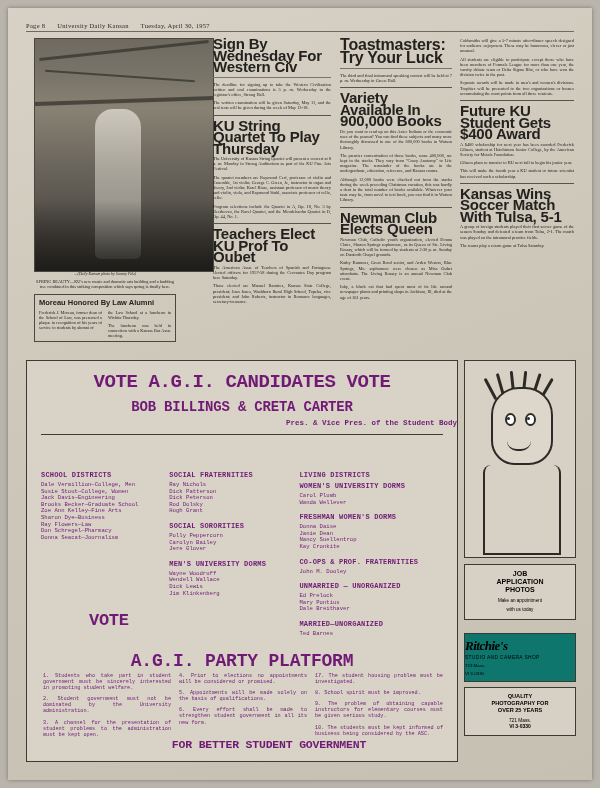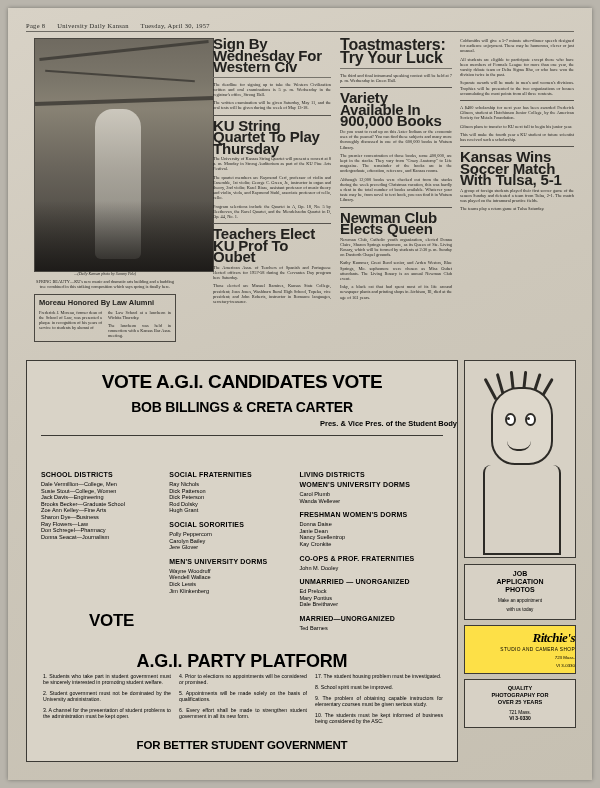--- a/index.html
+++ b/index.html
@@ -66,21 +66,21 @@
   .photo .dark{
     position:absolute;left:0;bottom:0;width:178px;height:70px;
     background:linear-gradient(to bottom,rgba(30,28,25,0) 0%,rgba(24,22,20,.85) 100%);
   }
   .caption{font-size:4.3px;line-height:5.1px;text-align:center;margin-top:3px;}
   .credit{font-size:3.9px;text-align:center;font-style:italic;}
   
   .ad{
     position:absolute;left:18px;top:352px;width:430px;height:400px;
     background:#d9d3c7;border:1px solid #3c3a35;
-    font-family:Liberation Sans, sans-serif;color:#000000;
+    font-family:Liberation Mono, monospace;color:#701a75;
   }
   .ad .vote-line{
     text-align:center;font-size:19px;font-weight:bold;letter-spacing:-.4px;margin-top:10px;
   }
   .ad .names{
     text-align:center;font-size:14px;font-weight:bold;margin-top:6px;letter-spacing:-.2px;
   }
   .ad .sub{text-align:right;font-size:7.5px;font-weight:bold;margin-top:4px;}
   .ad-rule{height:1px;background:#3c3a35;margin:7px 14px;}
   .lists{position:absolute;left:14px;top:110px;width:402px;display:flex;}
@@ -97,21 +97,21 @@
     position:absolute;left:0;top:290px;width:430px;text-align:center;
     font-size:18px;font-weight:bold;letter-spacing:-.2px;
   }
   .planks{
     position:absolute;left:16px;top:312px;width:400px;display:flex;gap:8px;
   }
   .planks .pcol{width:128px;}
   .planks p{margin:0 0 5px 0;font-size:5.2px;line-height:6.1px;text-align:justify;}
   .slogan{
     position:absolute;left:0;bottom:10px;width:430px;text-align:center;
-    font-size:11.5px;font-weight:bold;letter-spacing:-.2px;
+    font-size:11.5px;font-weight:bold;letter-spacing:-.2px;padding-left:27px;
   }
   
   .rightads{position:absolute;left:456px;top:352px;width:110px;}
   .cartoon{
     width:110px;height:196px;border:1px solid #3c3a35;background:#d7d1c5;position:relative;overflow:hidden;
   }
   .cartoon .face{
     position:absolute;left:26px;top:26px;width:58px;height:74px;border:2px solid #2c2a26;
     border-radius:28px 28px 24px 24px;background:#ddd7cb;
   }
@@ -128,21 +128,21 @@
     position:absolute;left:18px;top:104px;width:74px;height:88px;border:2px solid #2c2a26;border-top:none;
     border-radius:8px 8px 0 0;background:#d7d1c5;
   }
   .jobbox{
     margin-top:6px;width:110px;border:1px solid #3c3a35;background:#d7d1c5;text-align:center;
     font-family:"Liberation Sans", sans-serif;padding:5px 0 6px 0;
   }
   .jobbox .t1{font-size:7px;font-weight:bold;line-height:8px;}
   .jobbox .t2{font-size:4.6px;margin-top:4px;line-height:5.4px;}
   .shop{
-    margin-top:5px;width:110px;border:1px solid #3c3a35;background:#fde047;text-align:right;padding:4px 0 5px 0;
+    margin-top:13px;width:110px;border:1px solid #3c3a35;background:#0f766e;text-align:left;padding:4px 0 5px 0;
   }
   .shop .script{
     font-family:"Liberation Serif", serif;font-style:italic;font-size:13px;font-weight:bold;letter-spacing:-.5px;
   }
   .shop .t3{font-family:"Liberation Sans", sans-serif;font-size:4.8px;letter-spacing:.4px;margin-top:1px;}
   .shop .t4{font-family:"Liberation Sans", sans-serif;font-size:4.4px;margin-top:3px;}
   .quality{
     margin-top:5px;width:110px;border:1px solid #3c3a35;background:#d7d1c5;text-align:center;padding:5px 0 6px 0;
     font-family:"Liberation Sans", sans-serif;
   }
@@ -218,20 +218,21 @@
     <p>Newman Club, Catholic youth organization, elected Donna Claire, Sharon Springs sophomore, as its Queen of Ste. Living Rosary, which will be formed by students at 2:30 p. m. Sunday on Danforth Chapel grounds.</p>
     <p>Kathy Kummer, Great Bend senior, and Arden Weston, Blue Springs, Mo. sophomore were chosen as Miss Oubet attendants. The Living Rosary is an annual Newman Club event.</p>
     <p>Inky, a black cat that had spent most of its life around newspaper plants and printing shops in Atchison, Ill, died at the age of 161 years.</p>
   </div>
 
   <div class="col" id="col4">
     <p>Coldsmiths will give a 5-7 minute after-dinner speech designed for audience enjoyment. These may be humorous, clever or just unusual.</p>
     <p>All students are eligible to participate except those who have been members of Formale League for more than one year, the varsity debate team or Delta Sigma Rho, or who have won the division twice in the past.</p>
     <p>Separate awards will be made in men's and women's divisions. Trophies will be presented to the two organizations or houses accumulating the most points from all three contests.</p>
     <div class="hr"></div>
+    <h2>Future KU Student Gets $400 Award</h2>
     <p>A $400 scholarship for next year has been awarded Frederick Gibson, student at Hutchinson Junior College, by the American Society for Metals Foundation.</p>
     <p>Gibson plans to transfer to KU next fall to begin his junior year.</p>
     <p>This will make the fourth year a KU student or future scientist has received such a scholarship.</p>
     <div class="hr"></div>
     <h2>Kansas Wins Soccer Match With Tulsa, 5-1</h2>
     <p>A group of foreign students played their first soccer game of the season Sunday and defeated a team from Tulsa, 2-1. The match was played on the intramural practice fields.</p>
     <p>The teams play a return game at Tulsa Saturday.</p>
   </div>
 
   <div class="ad">

